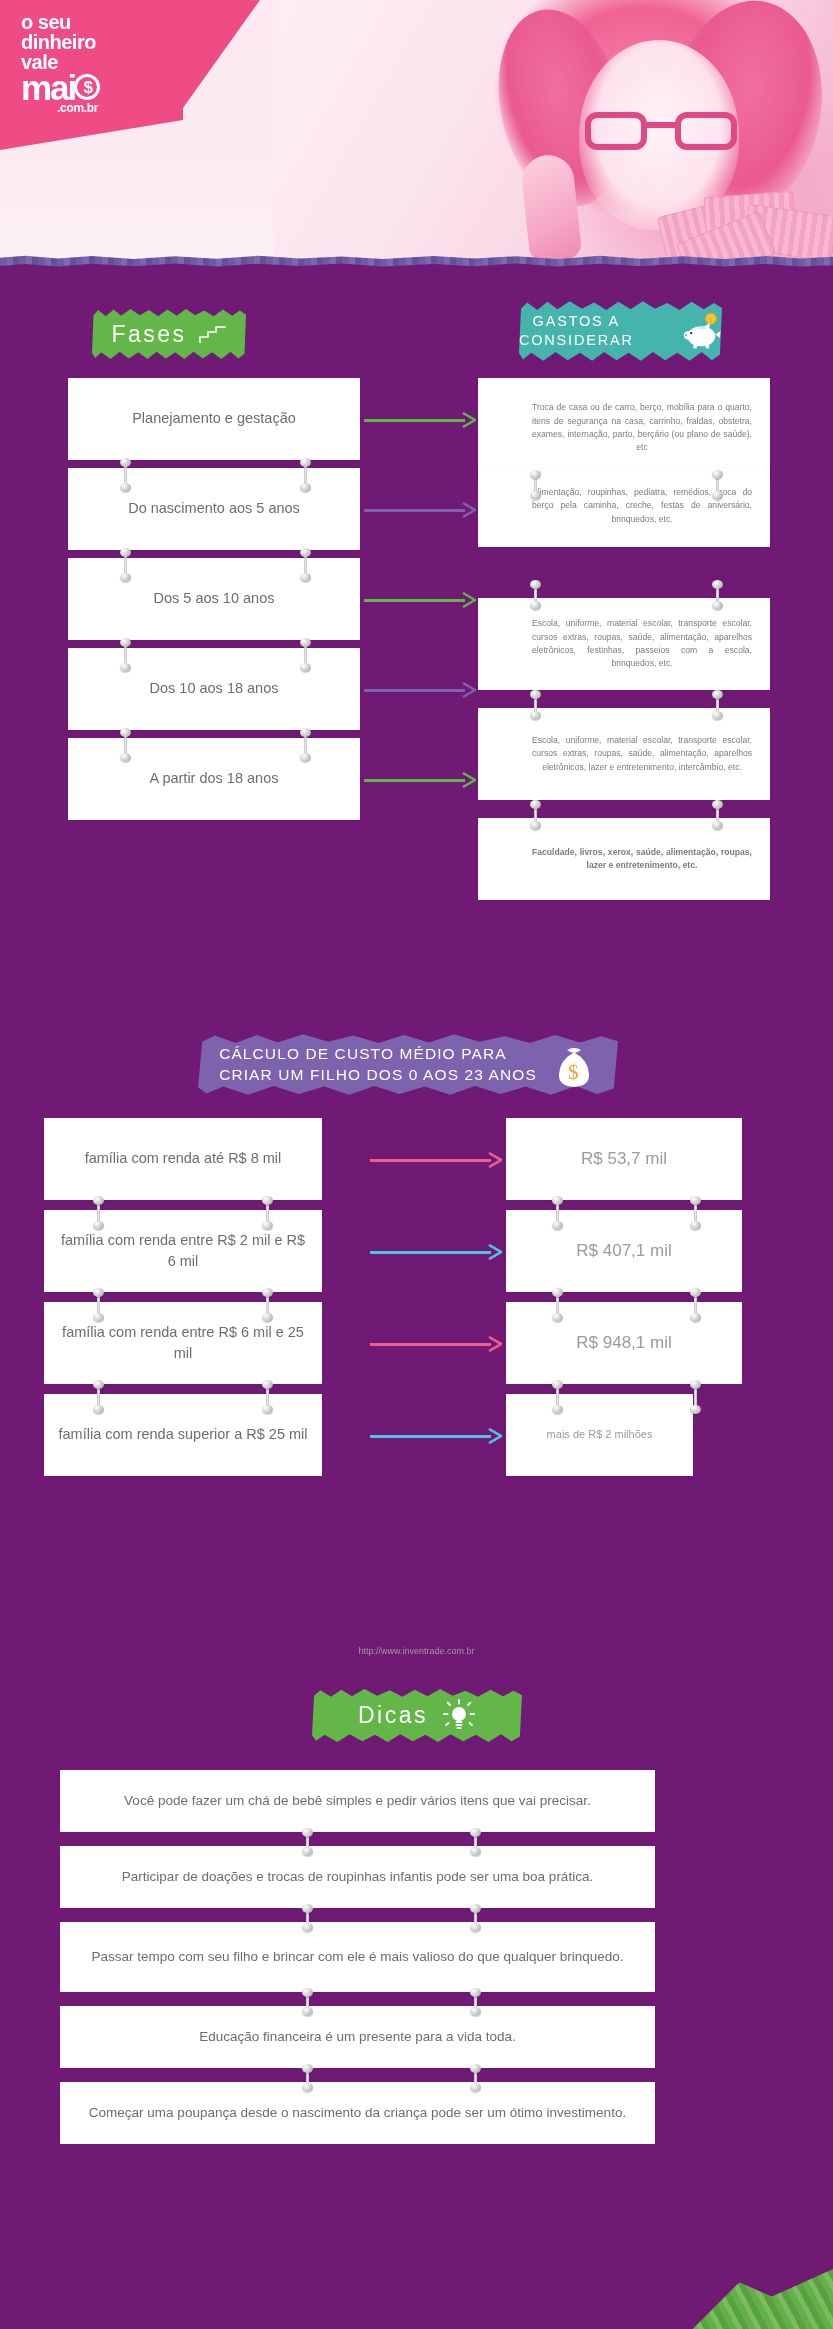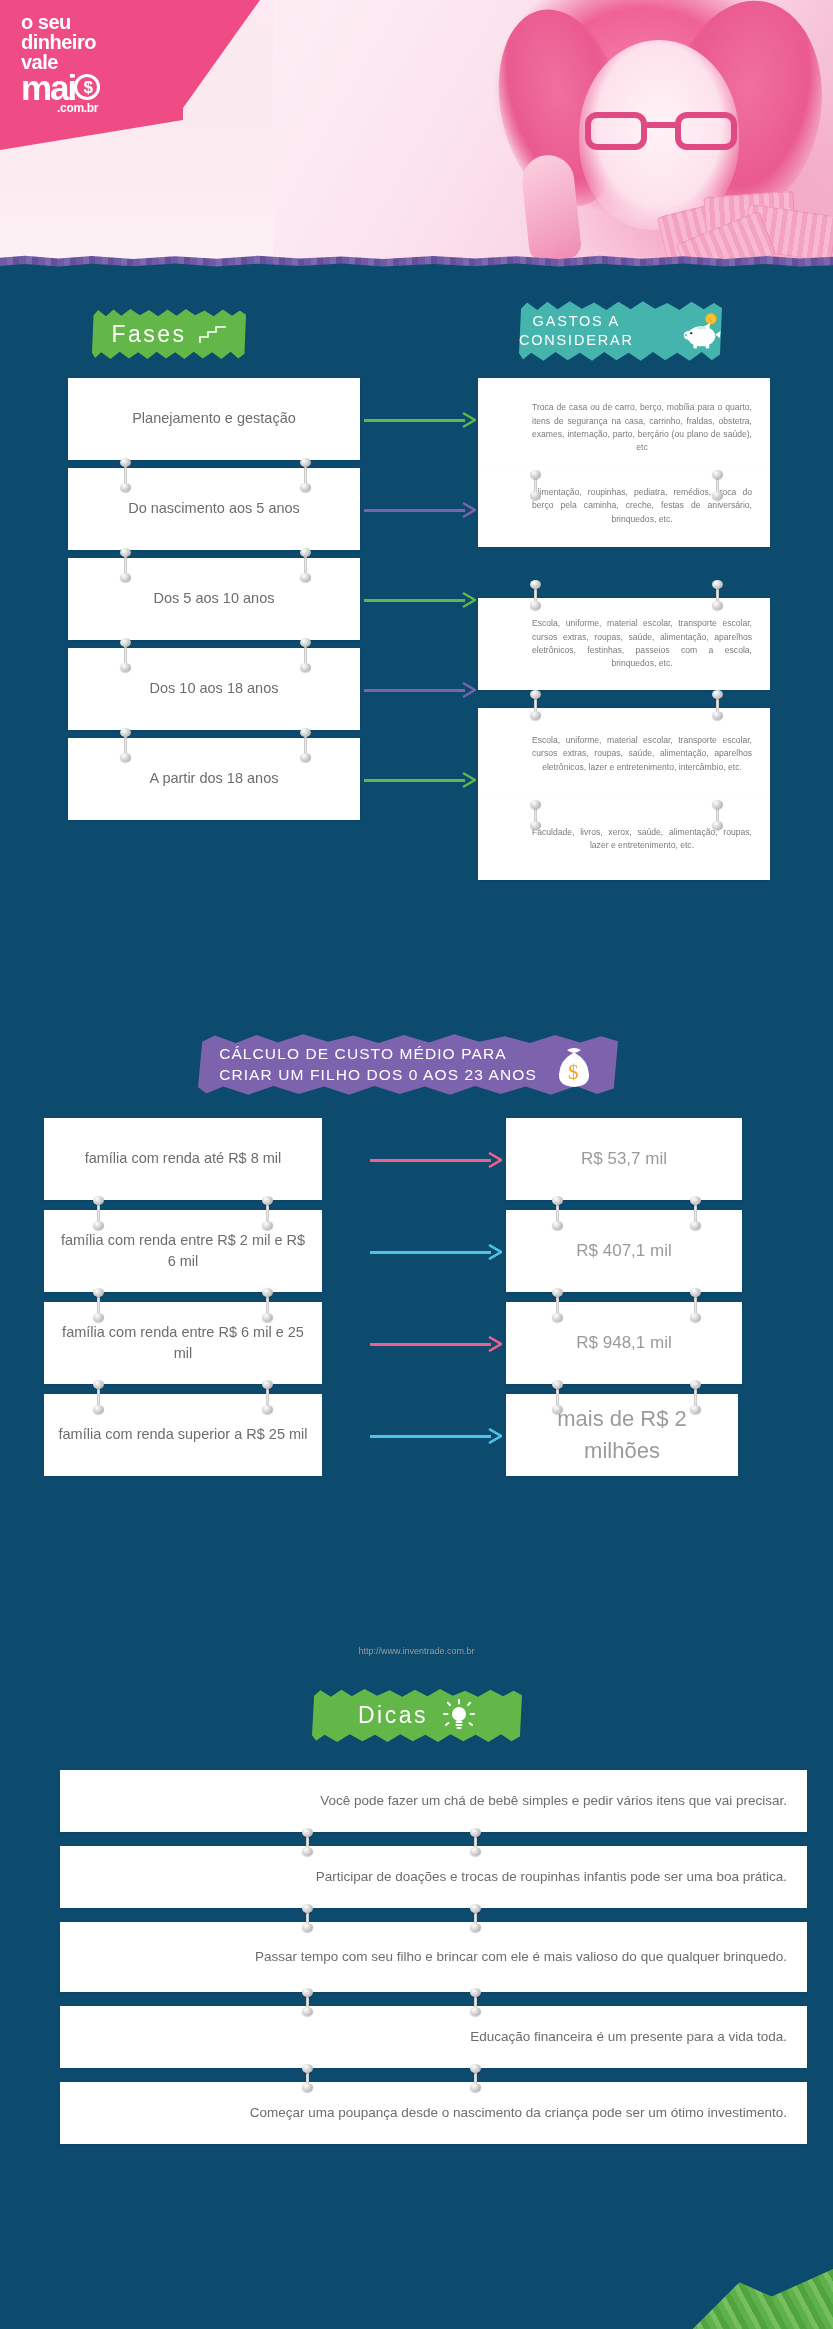--- a/index.html
+++ b/index.html
@@ -8,21 +8,21 @@
     width: 833px;
     background: #f4f4f4;
     font-family: "Liberation Sans", sans-serif;
     -webkit-font-smoothing: antialiased;
   }
 
   .page {
     position: relative;
     width: 833px;
     min-height: 2329px;
-    background: #0c4a6e;
+    background: #701a75;
     overflow: hidden;
   }
 
   
   .header {
     position: relative;
     width: 833px;
     height: 262px;
     background: linear-gradient(180deg, #fce9f1 0%, #fbeaf0 60%, #fdf1f5 100%);
     overflow: hidden;
@@ -213,25 +213,24 @@
 
   
   .arrow { position: absolute; height: 20px; }
   .arrow .shaft { position: absolute; left: 0; top: 9px; height: 2.5px; width: calc(100% - 11px); }
   .arrow .headv {
     position: absolute; right: 0; top: 2px; width: 14px; height: 16px;
   }
 
   
   .dica-card {
-    left: 60px; width: 747px; height: 62px;
+    left: 60px; width: 595px; height: 62px;
     font-size: 13.5px;
     line-height: 1.45;
     padding: 0 20px;
-    justify-content: flex-end;
   }
 
   .source-link {
     position: absolute; left: 0; top: 1646px; width: 833px;
     text-align: center;
     font-size: 9px; color: #9b9b9b;
   }
 
   
   .bottom-deco {
@@ -368,21 +367,21 @@
   </div>
   <div class="card gasto-card" style="top:465px; height:82px;">
     <span>Alimentação, roupinhas, pediatra, remédios, troca do berço pela caminha, creche, festas de aniversário, brinquedos, etc.</span>
   </div>
   <div class="card gasto-card" style="top:598px; height:92px;">
     <span>Escola, uniforme, material escolar, transporte escolar, cursos extras, roupas, saúde, alimentação, aparelhos eletrônicos, festinhas, passeios com a escola, brinquedos, etc.</span>
   </div>
   <div class="card gasto-card" style="top:708px; height:92px;">
     <span>Escola, uniforme, material escolar, transporte escolar, cursos extras, roupas, saúde, alimentação, aparelhos eletrônicos, lazer e entretenimento, intercâmbio, etc.</span>
   </div>
-  <div class="card gasto-card" style="top:798px; height:82px;">
+  <div class="card gasto-card" style="top:818px; height:82px;font-weight:bold;">
     <span>Faculdade, livros, xerox, saúde, alimentação, roupas, lazer e entretenimento, etc.</span>
   </div>
 
   <div class="dumbbell" style="left:530px; top:470px; height:30px;">
       <div class="bar"></div>
       <div class="knob t"></div>
       <div class="knob b"></div>
     </div>
   <div class="dumbbell" style="left:712px; top:470px; height:30px;">
       <div class="bar"></div>
@@ -509,21 +508,21 @@
 
   <div class="card phase-card" style="left:506px; width:236px; top:1118px; height:82px; font-size:17px; color:#9b9b9b;">
     <span>R$ 53,7 mil</span>
   </div>
   <div class="card phase-card" style="left:506px; width:236px; top:1210px; height:82px; font-size:17px; color:#9b9b9b;">
     <span>R$ 407,1 mil</span>
   </div>
   <div class="card phase-card" style="left:506px; width:236px; top:1302px; height:82px; font-size:17px; color:#9b9b9b;">
     <span>R$ 948,1 mil</span>
   </div>
-  <div class="card phase-card" style="left:506px; width:232px; top:1394px; height:82px; font-size:22px; color:#9b9b9b;">
+  <div class="card phase-card" style="left:506px; width:187px; top:1394px; height:82px; font-size:11px; color:#9b9b9b;">
     <span>mais de R$ 2 milhões</span>
   </div>
 
   <div class="dumbbell" style="left:552px; top:1196px; height:34px;">
       <div class="bar"></div>
       <div class="knob t"></div>
       <div class="knob b"></div>
     </div>
   <div class="dumbbell" style="left:690px; top:1196px; height:34px;">
       <div class="bar"></div>

